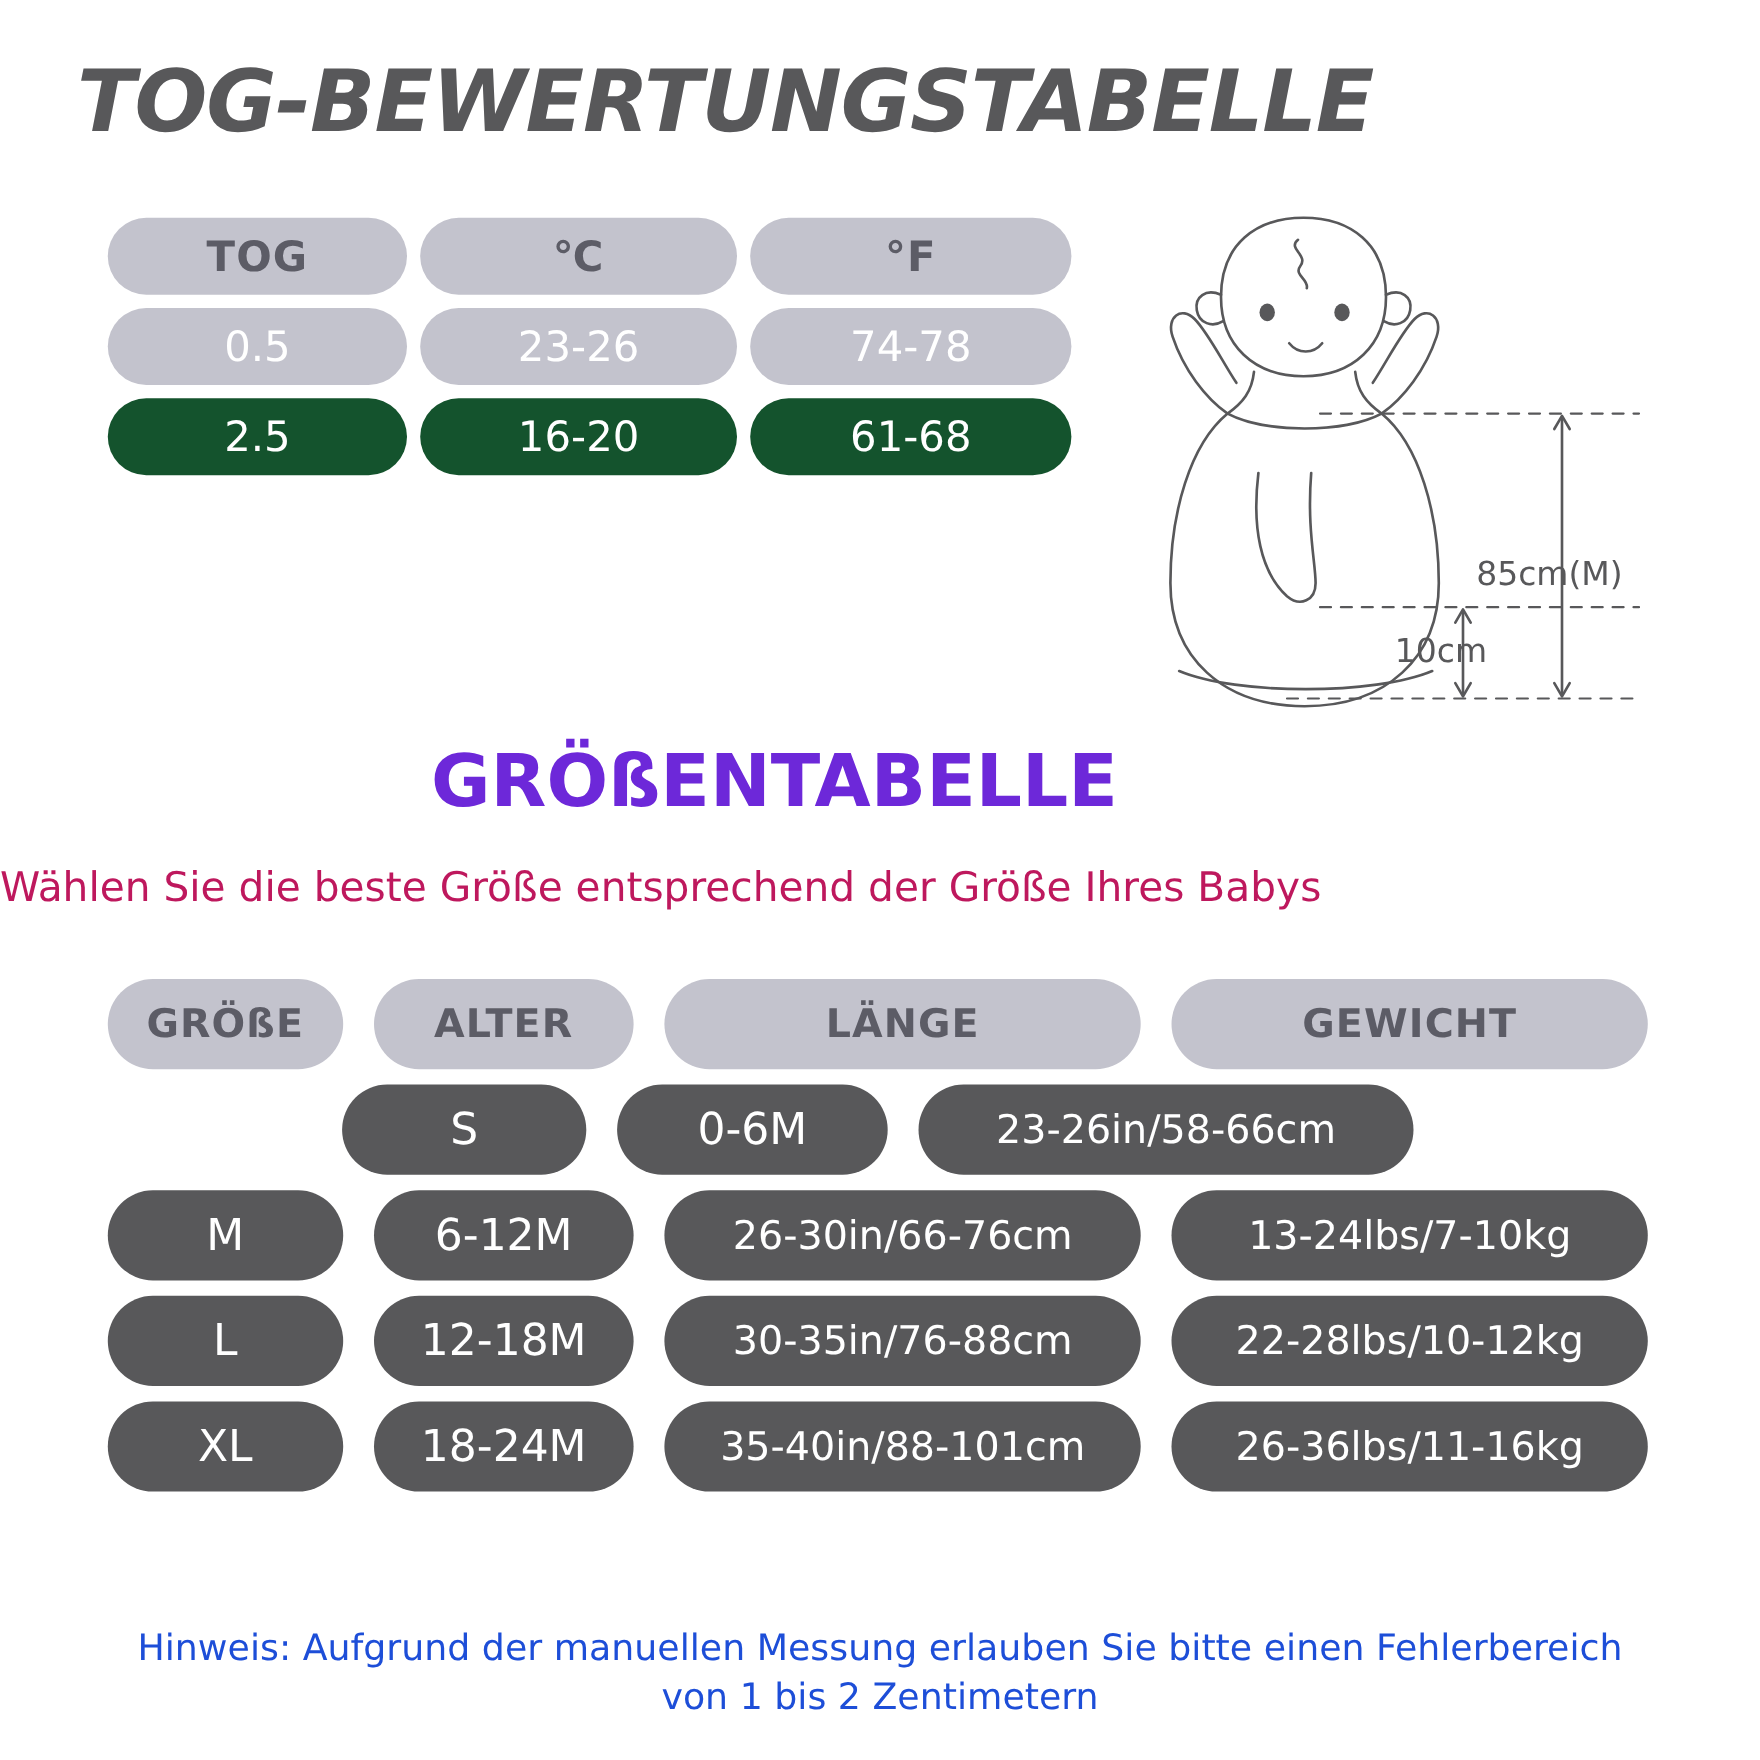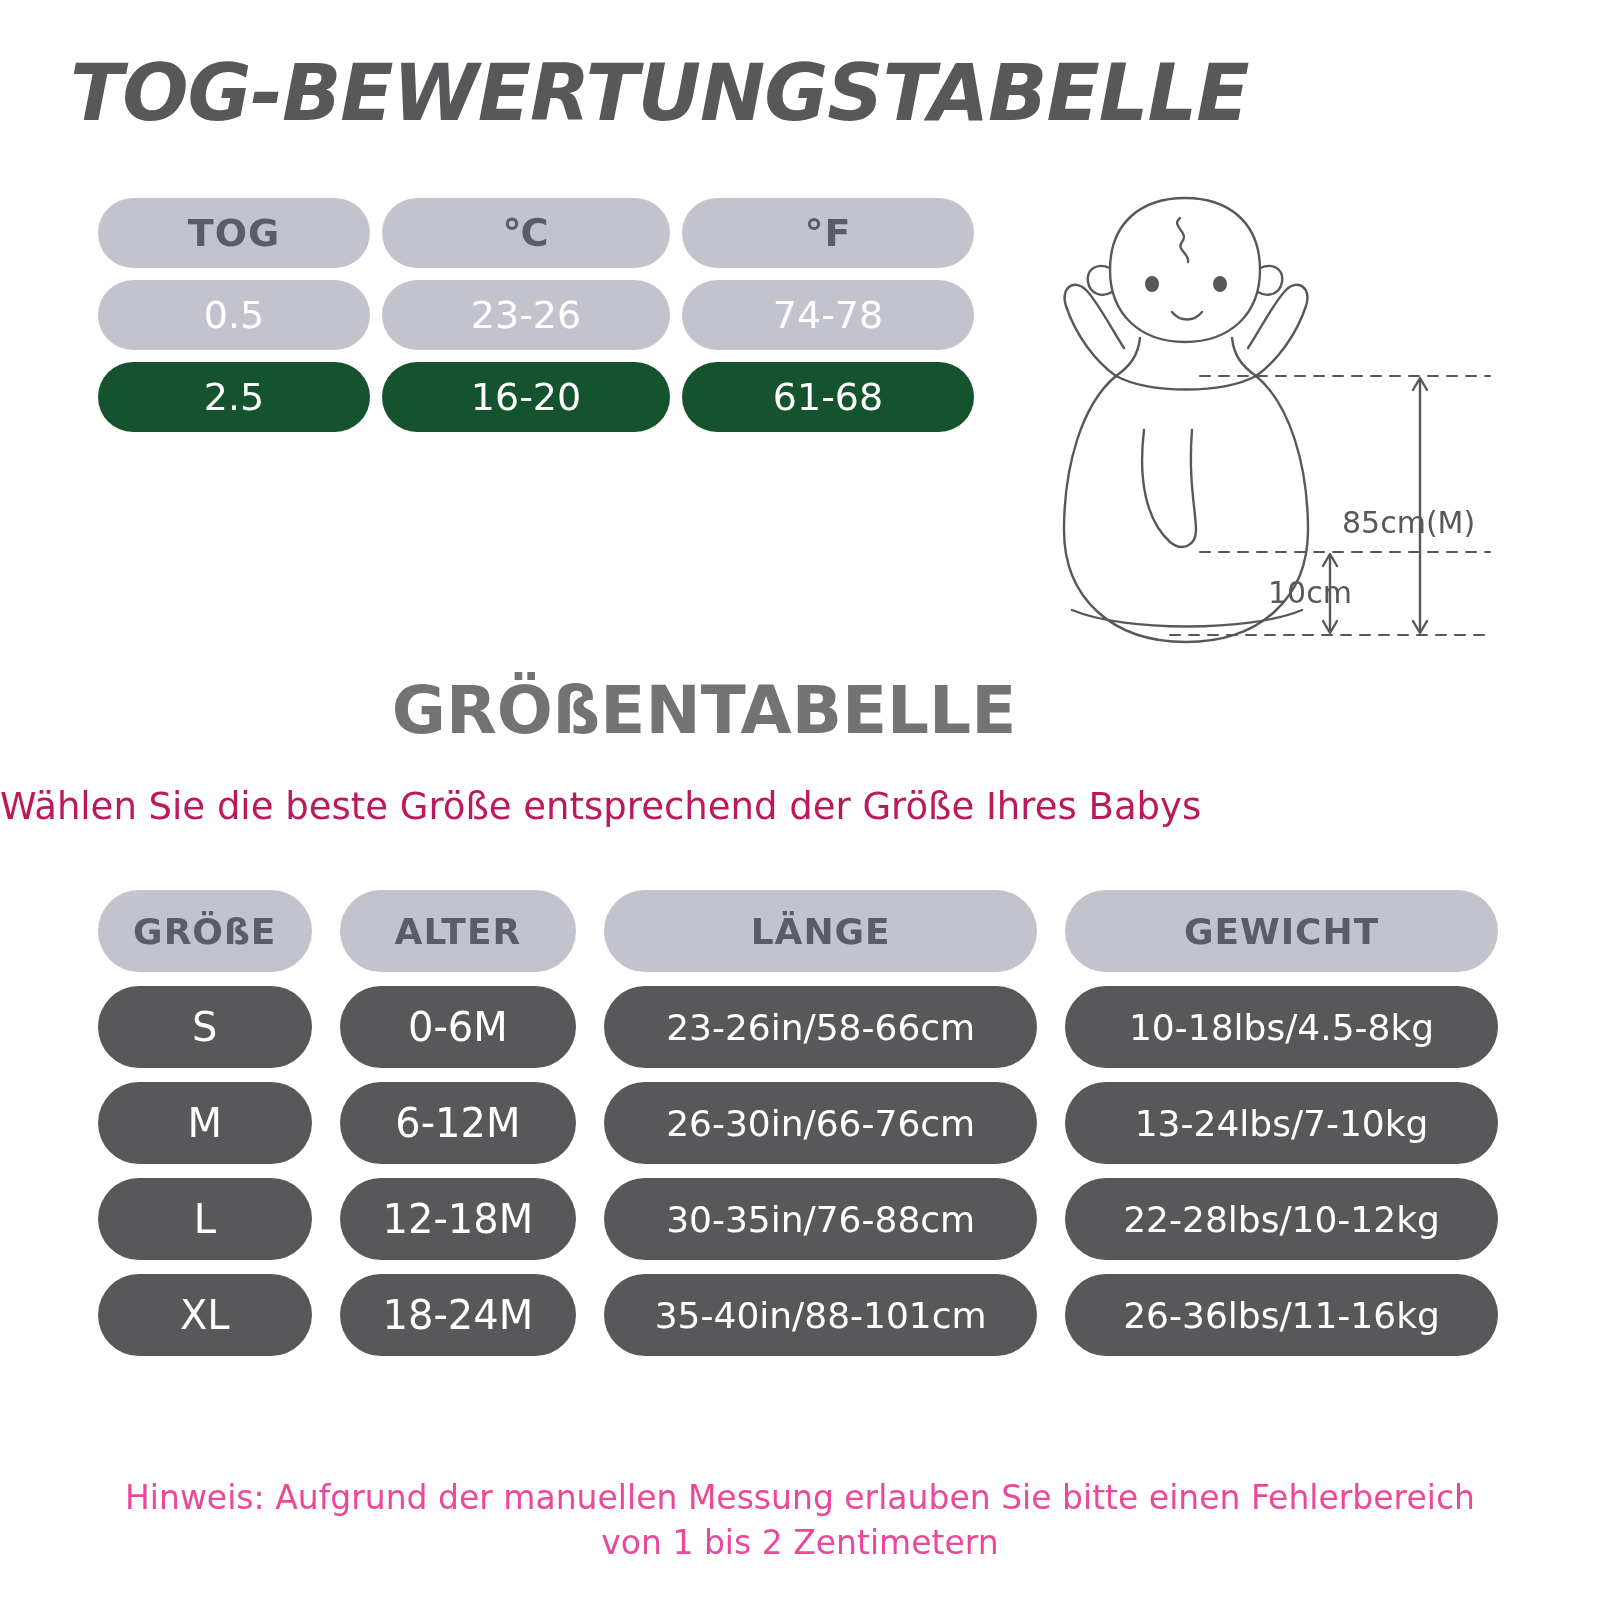--- a/index.html
+++ b/index.html
@@ -33,21 +33,21 @@
     font-style: italic;
   }
   .title-size {
     position: absolute;
     left: 0;
     top: 672px;
     width: 1408px;
     text-align: center;
     font-size: 66px;
     font-weight: bold;
-    color: #737373;
+    color: #6d28d9;
   }
   .subtitle-size {
     position: absolute;
     left: 0;
     top: 785px;
     width: 1600px;
     text-align: left;
     font-size: 37px;
     color: #be185d;
   }
@@ -151,21 +151,21 @@
 
   
   .footnote {
     position: absolute;
     left: 90px;
     top: 1476px;
     width: 1420px;
     text-align: center;
     font-size: 33px;
     line-height: 1.35;
-    color: #ec4899;
+    color: #1d4ed8;
   }
 </style>
 </head>
 <body>
 
 <div class="page">
 
   <div class="title-tog">TOG-BEWERTUNGSTABELLE</div>
 
   <div class="tog-table">
@@ -250,21 +250,20 @@
       <div class="size-cell k1 size-head">GRÖßE</div>
       <div class="size-cell k2 size-head">ALTER</div>
       <div class="size-cell k3 size-head">LÄNGE</div>
       <div class="size-cell k4 size-head">GEWICHT</div>
     </div>
 
     <div class="size-row">
       <div class="size-cell k1 size-body">S</div>
       <div class="size-cell k2 size-body">0-6M</div>
       <div class="size-cell k3 size-body">23-26in/58-66cm</div>
-      <div class="size-cell k4 size-body">10-18lbs/4.5-8kg</div>
     </div>
 
     <div class="size-row">
       <div class="size-cell k1 size-body">M</div>
       <div class="size-cell k2 size-body">6-12M</div>
       <div class="size-cell k3 size-body">26-30in/66-76cm</div>
       <div class="size-cell k4 size-body">13-24lbs/7-10kg</div>
     </div>
 
     <div class="size-row">

